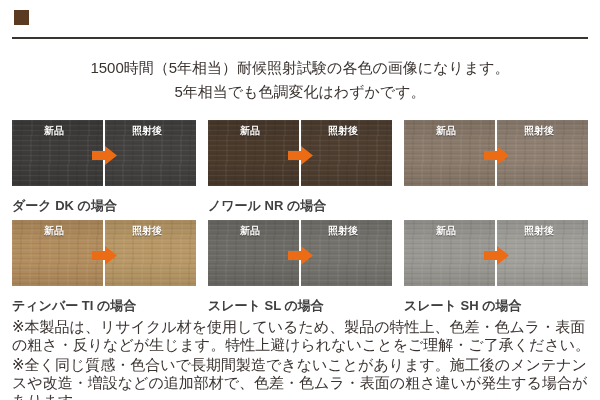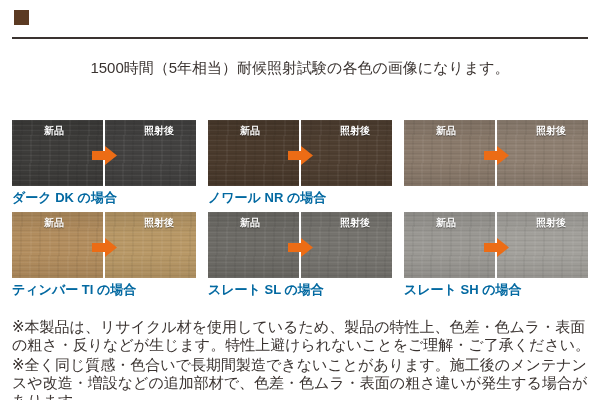--- a/index.html
+++ b/index.html
@@ -156,37 +156,37 @@
     top: 5px;
     z-index: 5;
     font-size: 10px;
     font-weight: bold;
     line-height: 12px;
     color: #ffffff;
     text-shadow: 0 1px 1px rgba(0,0,0,0.45);
     white-space: nowrap;
   }
   .chip-new  { left: 32px; }
-  .chip-after{ left: 132px; }
+  .chip-after{ left: 120px; }
 
   .arrow {
     position: absolute;
     left: 80px;
     top: 26px;
     z-index: 6;
     width: 25px;
     height: 19px;
   }
 
   .caption {
     font-size: 13px;
     font-weight: bold;
     line-height: 20px;
-    color: #0369a1;
-    padding-top: 2px;
+    color: #404040;
+    padding-top: 10px;
     white-space: nowrap;
   }
 
   
   .notes {
     position: absolute;
     left: 12px;
     top: 318px;
     width: 580px;
   }
@@ -205,20 +205,21 @@
 
   <div class="header">
     <div class="header-row">
       <span class="header-marker" style="background: rgb(91, 58, 34);"></span>
     </div>
   </div>
   <div class="header-rule"></div>
 
   <div class="subtitle">
     <span class="subtitle-line">1500時間（5年相当）耐候照射試験の各色の画像になります。</span>
+    <span class="subtitle-line">5年相当でも色調変化はわずかです。</span>
   </div>
 
   <div class="grid" id="grid">
       <div class="cell">
         <div class="swatch">
           <div class="swatch-half left" style="background: rgb(61, 60, 58);">
             <div class="grain"></div>
             <div class="grain2"></div>
             <div class="vign"></div>
           </div>

